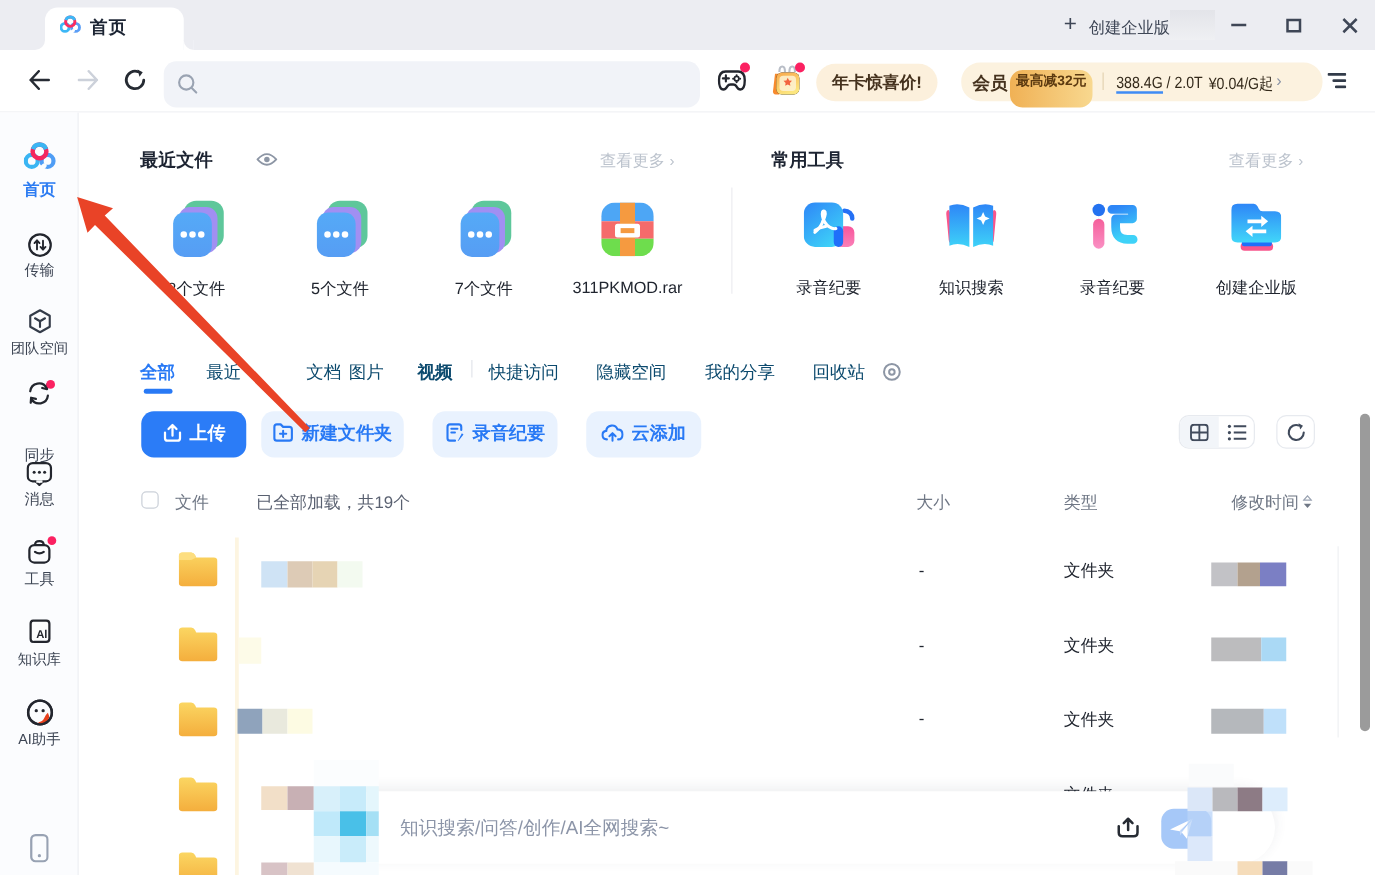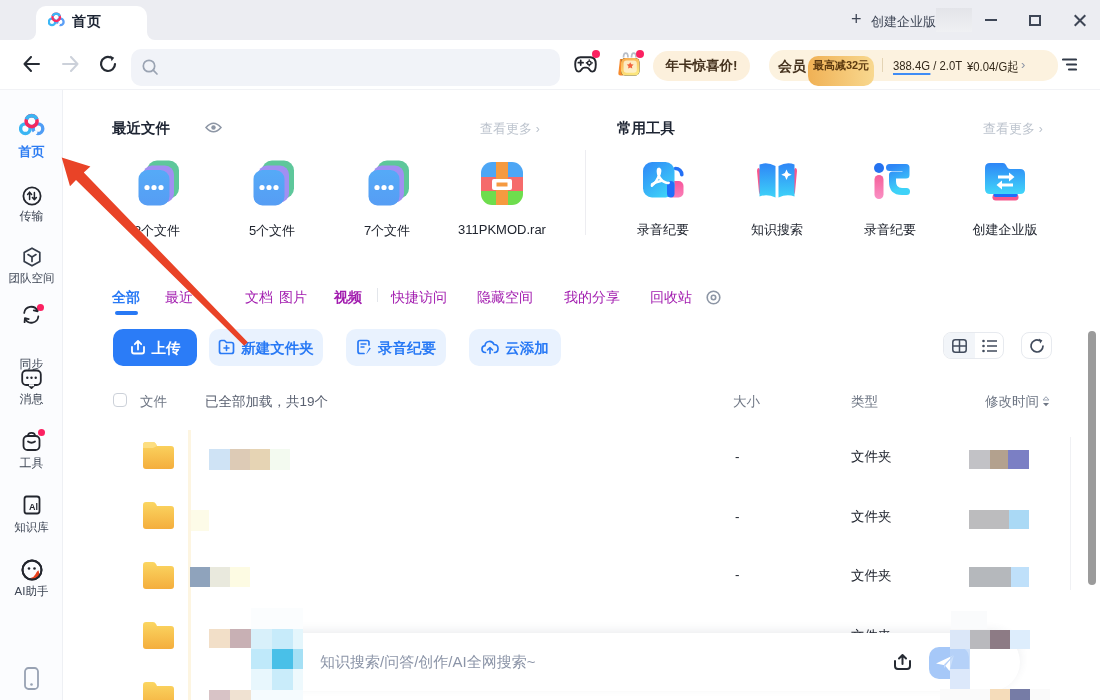--- a/index.html
+++ b/index.html
@@ -34,21 +34,21 @@
 .redot{position:absolute;width:8px;height:8px;border-radius:50%;background:#fb2161;}
 
 #sidebar{position:absolute;left:0;top:90px;width:63px;height:610px;background:#fbfcfe;border-right:1px solid #eef0f4;}
 .sbitem{position:absolute;width:63px;text-align:center;color:#3d4554;font-size:12px;}
 
 .sechead{position:absolute;font-size:14.5px;font-weight:bold;color:#1d2432;}
 .more{position:absolute;font-size:13px;color:#bcc3cd;}
 .ilabel{position:absolute;font-size:13px;color:#20252f;text-align:center;}
 .vdiv{position:absolute;left:585px;top:150px;width:1px;height:85px;background:#ededf1;}
 
-.tab-item{position:absolute;top:289px;font-size:14px;color:#a21caf;}
+.tab-item{position:absolute;top:289px;font-size:14px;color:#0c4a6e;}
 .tab-all{color:#2879f5;font-weight:bold;}
 .tab-underline{position:absolute;left:115px;top:311px;width:23px;height:4px;border-radius:2px;background:#2879f5;}
 .tabdiv{position:absolute;left:377px;top:288px;width:1px;height:14px;background:#e3e6eb;}
 
 .btn{position:absolute;top:329px;height:37px;border-radius:10px;font-size:14.5px;font-weight:bold;text-align:center;}
 .btn span{vertical-align:middle;}
 .btn-upload{left:113px;width:84px;background:#2b7cf7;color:#fff;line-height:37px;}
 .btn-light{background:#e9f2fe;color:#2879f5;line-height:37px;}
 .vt-group{position:absolute;left:943px;top:332px;width:61px;height:27px;border:1px solid #e7eaef;border-radius:8px;background:#fff;}
 .vt-grid{position:absolute;left:0;top:0;width:31px;height:25px;background:#f2f5f9;border-radius:7px 0 0 7px;}

